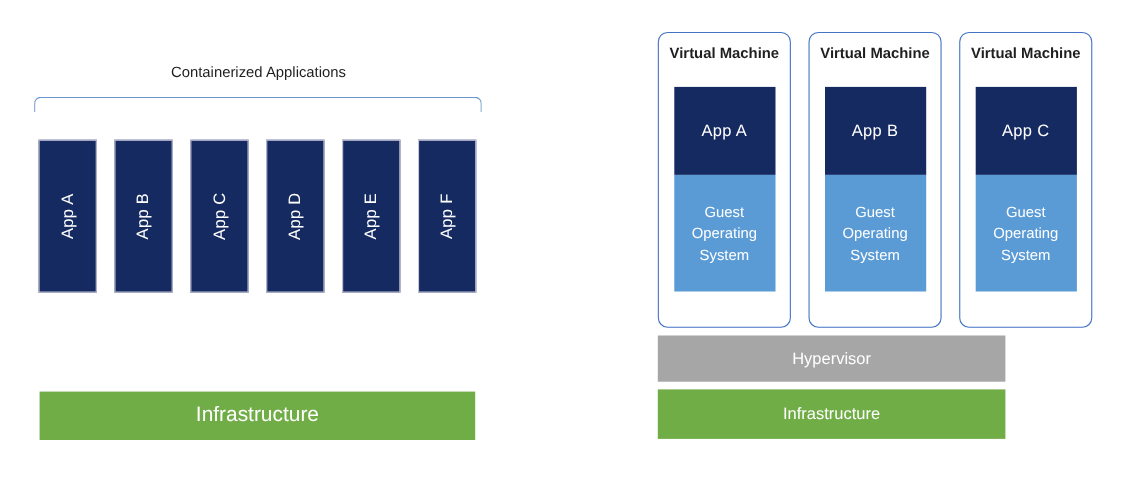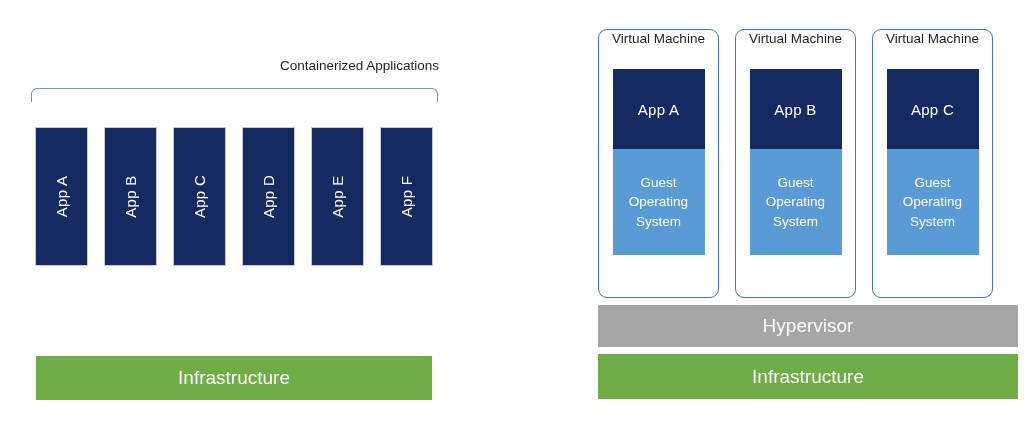--- a/index.html
+++ b/index.html
@@ -21,21 +21,21 @@
     position:relative;
     width:1024px;
     height:435px;
     background:#ffffff;
     overflow:hidden;
   }
   
   .cap-title{
     position:absolute;
     left:31px; top:58px; width:408px;
-    text-align:right;
+    text-align:center;
     font-size:13.5px;
     color:var(--label-dark);
   }
   .bracket{
     position:absolute;
     left:31px; top:88px; width:407px; height:14px;
     border:1.5px solid var(--bracket-blue);
     border-bottom:none;
     border-radius:6px 6px 0 0;
   }
@@ -71,24 +71,26 @@
   
   .vm{
     position:absolute;
     top:29px; width:121px; height:269px;
     background:#ffffff;
     border:1.5px solid var(--vm-border-blue);
     border-radius:9px;
   }
   .vm-1{left:598px;} .vm-2{left:735px;} .vm-3{left:872px;}
   .vm-title{
+    margin-top:10px;
     text-align:center;
     font-size:13.5px;
     line-height:18px;
     color:var(--label-dark);
+    font-weight:bold;
   }
   .vm-stack{
     width:92px;
     margin:21px auto 0 auto;
   }
   .vm-app{
     height:80px;
     background:var(--app-navy);
     color:#ffffff;
     display:flex; align-items:center; justify-content:center;
@@ -100,24 +102,24 @@
     background:var(--os-blue);
     color:#ffffff;
     display:flex; align-items:center; justify-content:center;
     text-align:center;
     font-size:13.5px;
     line-height:19.5px;
     padding:16px 14px;
   }
   .rbar{
     position:absolute;
-    left:598px; width:420px;
+    left:598px; width:316px;
     color:#ffffff;
     display:flex; align-items:center; justify-content:center;
-    font-size:19px;
+    font-size:15px;
   }
   .rbar-hypervisor{ top:305px; height:42px; background:var(--hypervisor-gray); }
   .rbar-infra{ top:354px; height:45px; background:var(--infra-green); }
 </style>
 </head>
 <body>
 
 <div class="canvas">
 
   <div class="cap-title">Containerized Applications</div>

